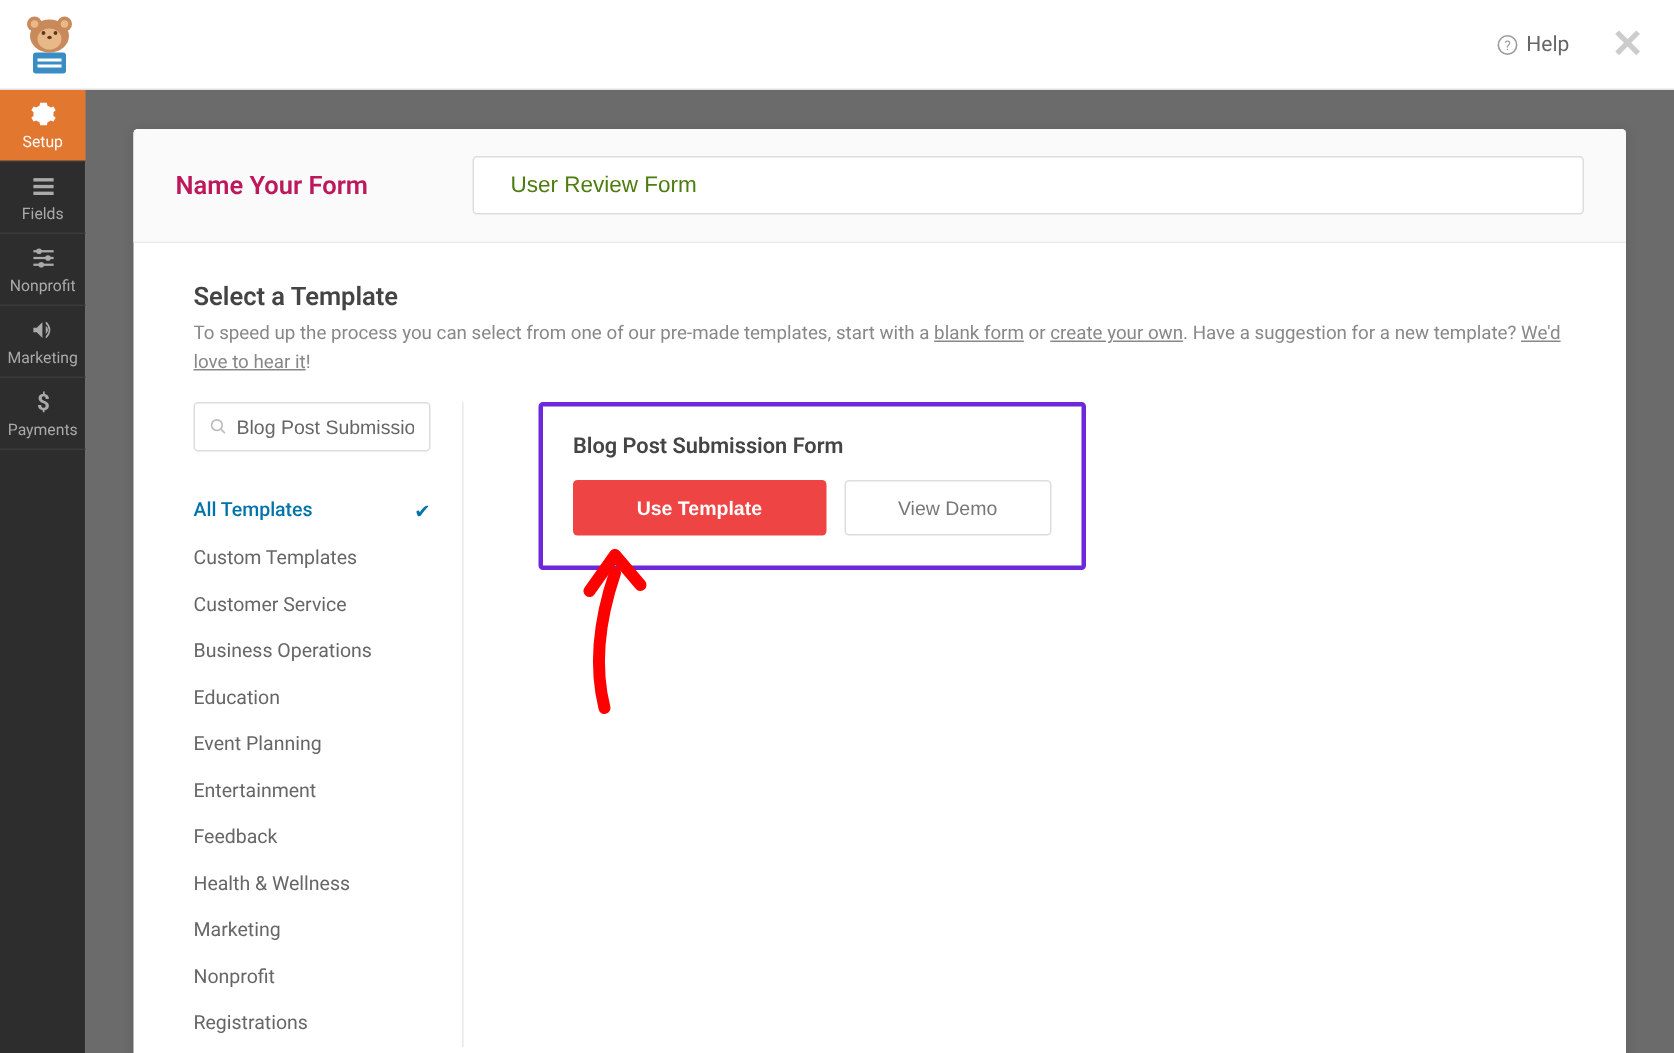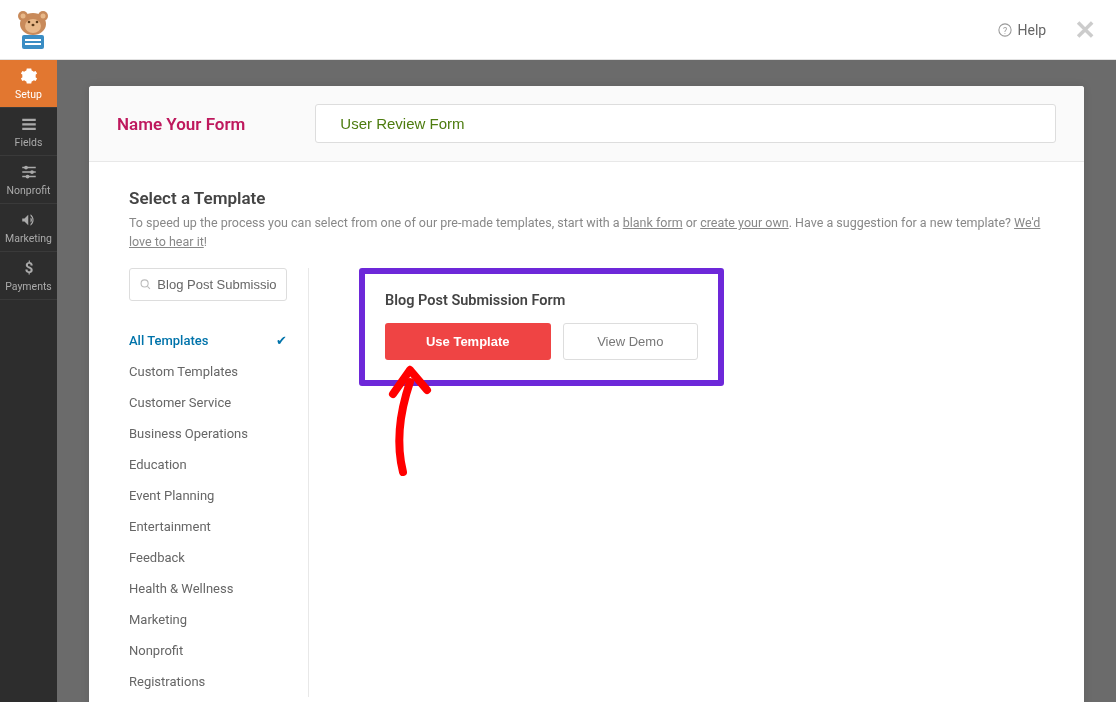--- a/index.html
+++ b/index.html
@@ -38,21 +38,21 @@
     .template-row { display: flex; gap: 30px; }
     .categories-col { width: 180px; flex-shrink: 0; border-right: 1px solid #e8e8e8; padding-right: 0; }
     .search-wrap { border: 1px solid #ddd; border-radius: 3px; padding: 8px 10px; display: flex; align-items: center; gap: 6px; color: #aaa; margin-bottom: 24px; width: 158px; }
     .search-wrap input { border: none; outline: none; font-size: 13px; color: #666; width: 100%; }
     .category-list { list-style: none; }
     .category-item { font-size: 13px; color: #666; padding: 8px 0; cursor: pointer; display: flex; justify-content: space-between; align-items: center; width: 158px; gap: 36px; }
     .category-item.active { color: #0073aa; font-weight: 500; }
     .category-item .check { color: #0073aa; }
 
     .templates-col { flex: 1; padding-left: 20px; }
-    .template-card { border: 6px solid #6d28d9; border-radius: 3px; padding: 18px 20px 20px; width: 365px; }
+    .template-card { border: 3px solid #6d28d9; border-radius: 3px; padding: 18px 20px 20px; width: 365px; }
     .template-card-title { font-size: 14.5px; font-weight: 600; color: #444; margin-bottom: 14px; }
     .template-card-btns { display: flex; gap: 12px; }
     .btn-primary { background: #ef4444; color: #fff; border: none; border-radius: 3px; padding: 10px 16px; font-size: 13px; font-weight: 600; cursor: pointer; flex: 1; text-align: center; }
     .btn-secondary { background: #fff; color: #777; border: 1px solid #ddd; border-radius: 3px; padding: 10px 0; font-size: 13px; cursor: pointer; flex: 1; text-align: center; }
 
     
     .arrow-annotation { position: absolute; pointer-events: none; z-index: 100; }
   </style>
 </head>
 <body>

